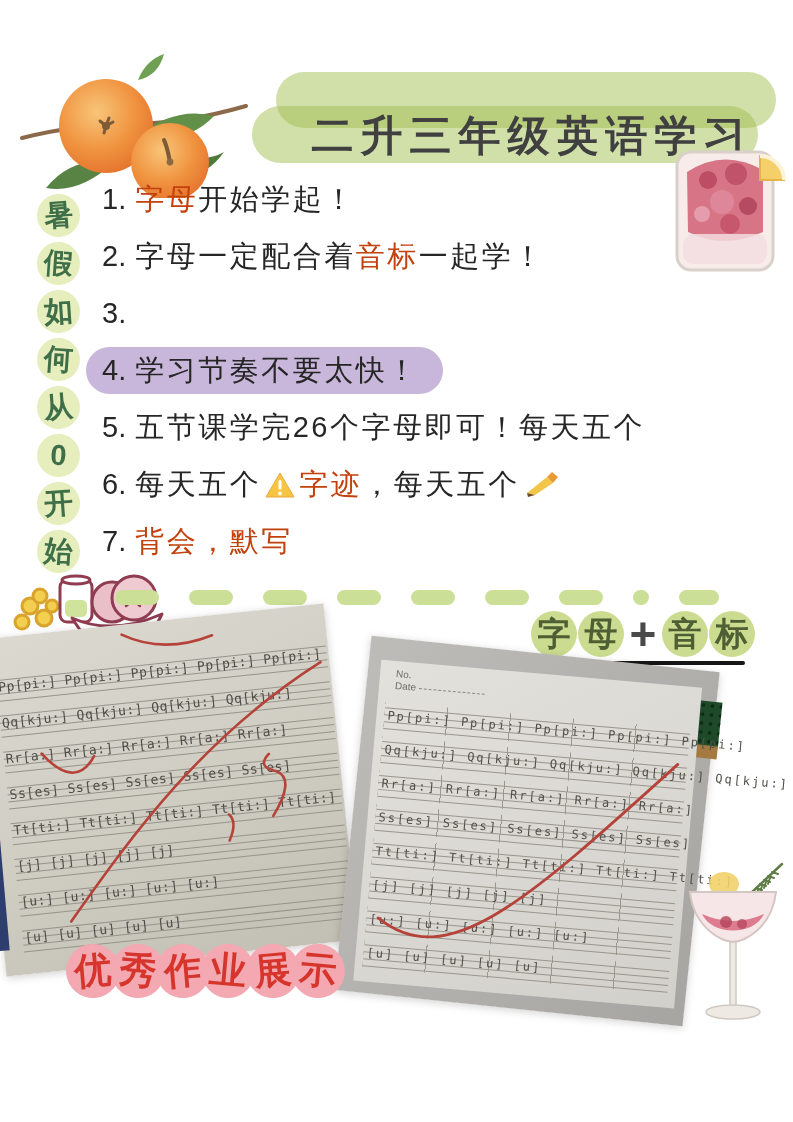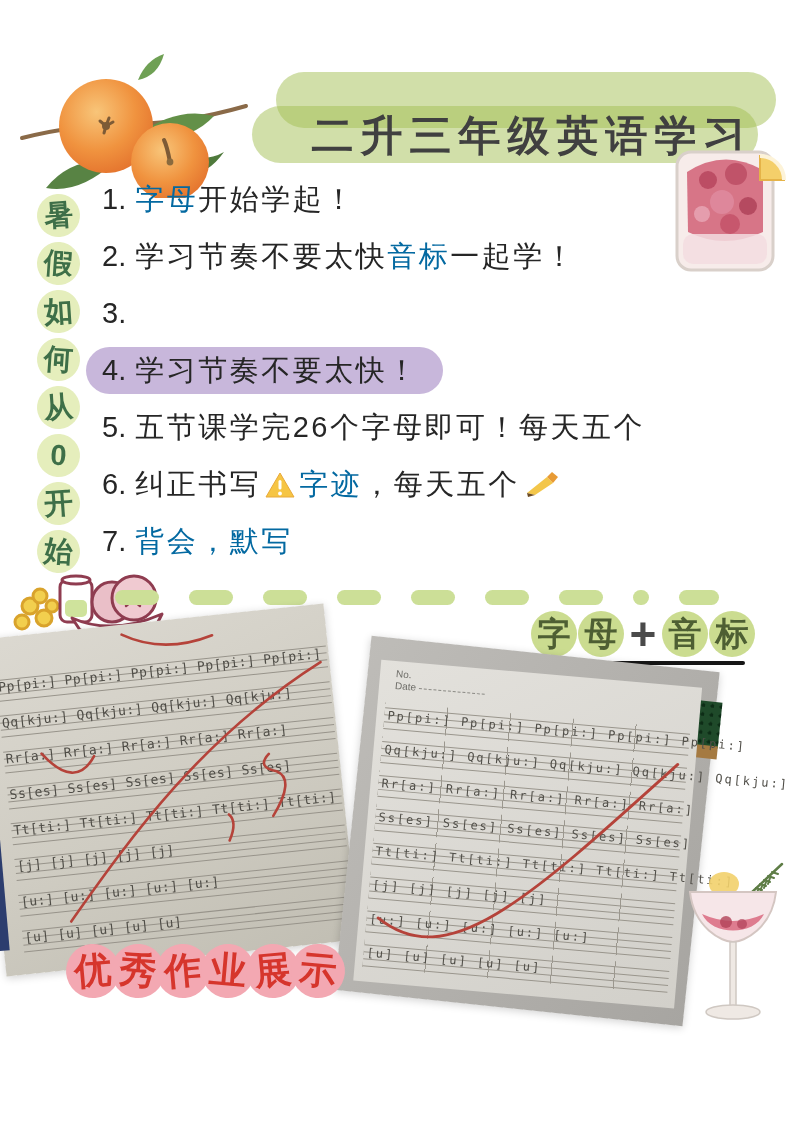--- a/index.html
+++ b/index.html
@@ -18,21 +18,21 @@
   .motto { position:absolute; left:37px; top:194px; display:flex; flex-direction:column; gap:5px; }
   .motto span { width:43px; height:43px; border-radius:50%; background:#e5eebc; color:#3e6f48;
     font-size:29px; font-weight:700; display:flex; align-items:center; justify-content:center; }
   .motto span:nth-child(odd)  { transform:rotate(-4deg); }
   .motto span:nth-child(even) { transform:rotate(4deg); }
   
   .tips { position:absolute; left:102px; top:171px; }
   .tip { display:flex; align-items:center; height:57px; width:fit-content;
     font-size:29px; color:#262626; letter-spacing:2.5px; white-space:nowrap; font-weight:500; }
   .tip-num { margin-right:9px; letter-spacing:0; }
-  .seg-red { color:#0369a1; }
+  .seg-red { color:#c2410c; }
   .tip-hl { background:#c8b7db; border-radius:27px; height:47px; margin:5px 0 5px -16px; padding:0 24px 0 16px; }
   .tip svg { margin:0 4px; flex:none; }
   
   .dashes { position:absolute; left:115px; top:590px; display:flex; gap:30px; align-items:center; }
   .dash { height:15px; border-radius:8px; background:#ccdf97; flex:none; }
   .doodle { position:absolute; left:8px; top:564px; }
   
   .lab { position:absolute; left:531px; top:611px; }
   .lab-row { display:flex; align-items:center; gap:1px; }
   .lab-ch { width:46px; height:46px; border-radius:50%; background:#cbdc90; color:#4e5f33;
@@ -141,38 +141,38 @@
     </div>
 
   <div class="tips">
       <div class="tip">
         <span class="tip-num">1.</span>
         <span class="seg-red">字母</span>
         <span class="seg-dark">开始学起！</span>
       </div>
       <div class="tip">
         <span class="tip-num">2.</span>
-        <span class="seg-dark">学习节奏不要太快</span>
+        <span class="seg-dark">字母一定配合着</span>
         <span class="seg-red">音标</span>
         <span class="seg-dark">一起学！</span>
       </div>
       <div class="tip">
         <span class="tip-num">3.</span>
       </div>
       <div class="tip tip-hl">
         <span class="tip-num">4.</span>
         <span class="seg-dark">学习节奏不要太快！</span>
       </div>
       <div class="tip">
         <span class="tip-num">5.</span>
         <span class="seg-dark">五节课学完26个字母即可！每天五个</span>
       </div>
       <div class="tip">
         <span class="tip-num">6.</span>
-        <span class="seg-dark">纠正书写</span>
+        <span class="seg-dark">每天五个</span>
         <svg width="30" height="28" viewBox="0 0 30 28">
           <path d="M15 2 L29 26 H1 Z" fill="#f6c544" stroke="#e9a93a"></path>
           <rect x="13.5" y="9" width="3" height="9.5" rx="1.5" fill="#fff"></rect>
           <circle cx="15" cy="22.5" r="1.9" fill="#fff"></circle>
         </svg>
         <span class="seg-red">字迹</span>
         <span class="seg-dark">，每天五个</span>
         <svg width="36" height="26" viewBox="0 0 36 26">
           <path d="M3 21 L23 5 L29 11 L11 23 Z" fill="#f3c64a"></path>
           <path d="M23 5 L29 11 L34 5 L28 0 Z" fill="#e89b35"></path>

